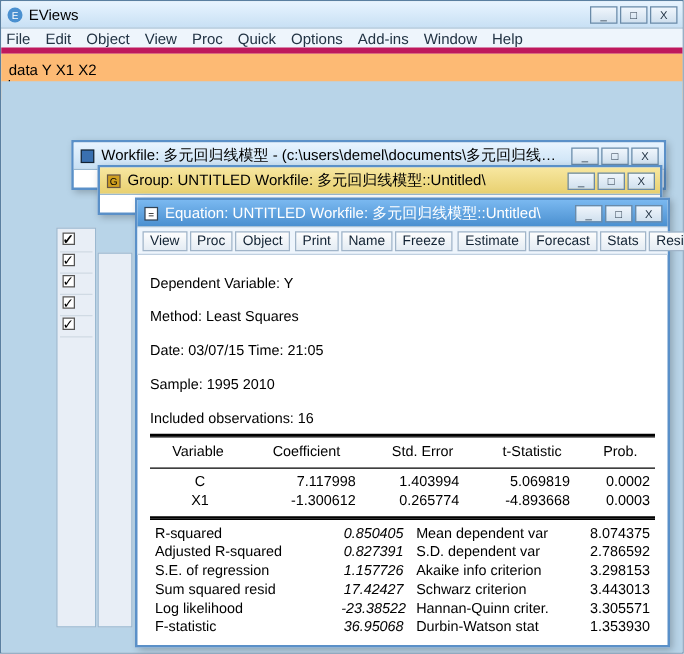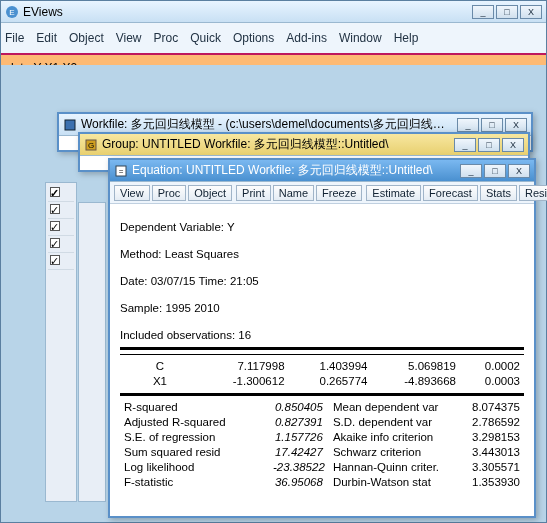--- a/index.html
+++ b/index.html
@@ -37,23 +37,23 @@
   .titlebar .title { flex: 1; font-size: 12px; white-space: nowrap; overflow:hidden; text-overflow:ellipsis;}
   .winbtns { display: flex; gap: 2px; }
   .winbtn {
     width: 22px; height: 14px;
     border: 1px solid #6a8aa8;
     background: linear-gradient(#f0f6fc,#d0e0ee);
     font-size: 9px; line-height: 12px; text-align: center;
     color:#234;
   }
   .menubar {
-    height: 32px;
+    height: 20px;
     background: #eef5fc;
-    border-bottom: 2px solid #be185d;
+    border-bottom: 5px solid #be185d;
     display: flex;
     align-items: center;
     padding: 0 4px;
     gap: 12px;
     font-size: 12px;
     color: #234;
   }
   .cmdline {
     padding: 6px 6px 2px 6px;
     font-family: Arial, sans-serif;
@@ -240,20 +240,31 @@
     <span class="tbtn">Stats</span>
     <span class="tbtn">Resids</span>
   </div>
   <div class="eq-body">
     <div class="line">Dependent Variable: Y</div>
     <div class="line">Method: Least Squares</div>
     <div class="line">Date: 03/07/15   Time:  21:05</div>
     <div class="line">Sample: 1995 2010</div>
     <div class="line">Included observations: 16</div>
     <div class="hr dbl"></div>
+    <table class="coef">
+      <tbody>
+          <tr>
+        <th class="lbl">Variable</th>
+        <th>Coefficient</th>
+        <th>Std. Error</th>
+        <th>t-Statistic</th>
+        <th>Prob.</th>
+      </tr>
+    </tbody>
+      </table>
     <div class="hr"></div>
     <table class="coef">
       <tbody>
           <tr>
         <td class="lbl">C</td>
         <td>7.117998</td>
         <td>1.403994</td>
         <td>5.069819</td>
         <td>0.0002</td>
       </tr>

